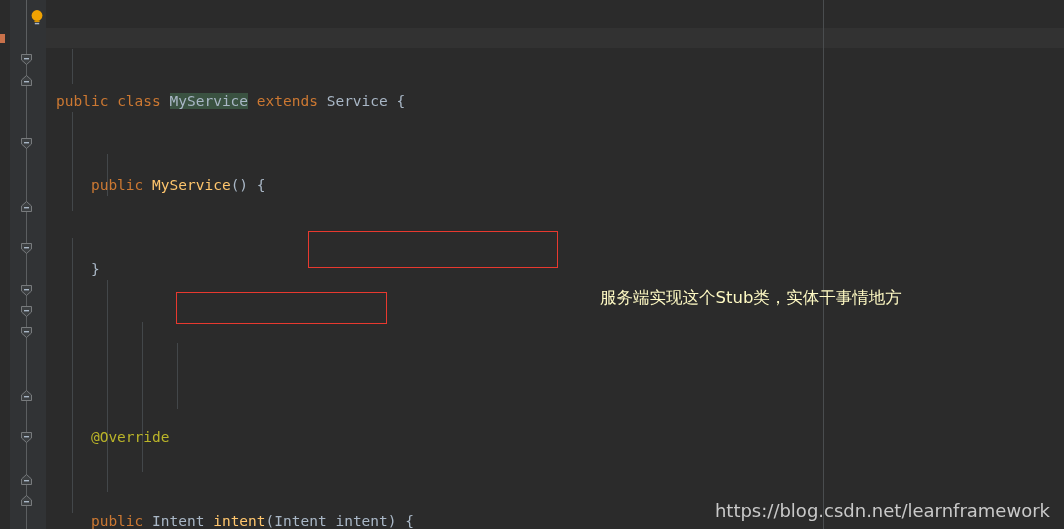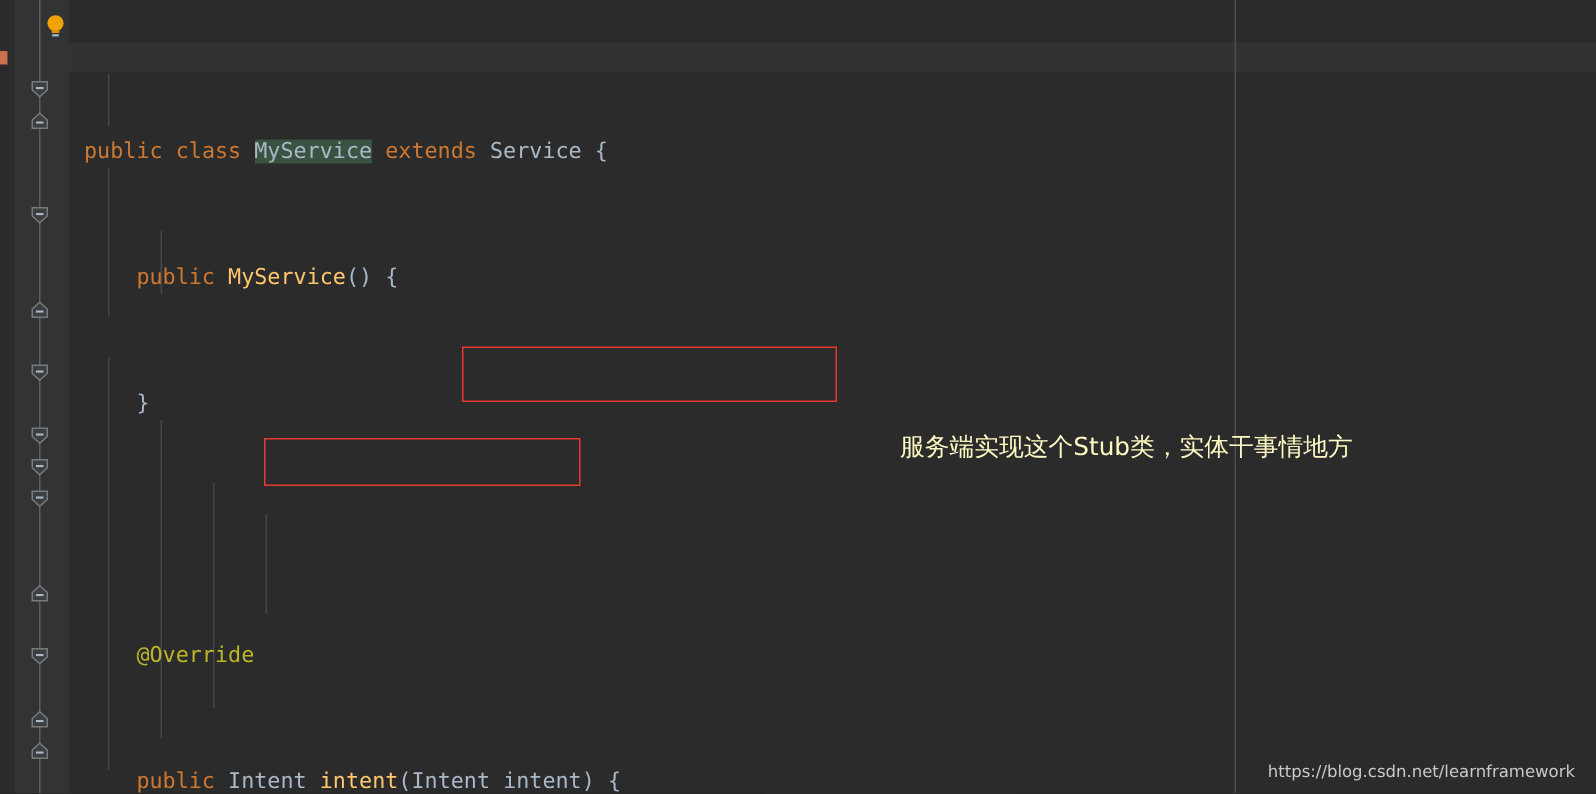--- a/index.html
+++ b/index.html
@@ -119,21 +119,21 @@
     left: 29px; top: 9px;
     width: 16px; height: 17px;
   }
 
   
   .watermark {
     position: absolute;
     right: 14px; bottom: 8px;
     color: #c9c9c9;
     font-family: "DejaVu Sans", "Liberation Sans", sans-serif;
-    font-size: 11px;
+    font-size: 18px;
     white-space: nowrap;
   }
 </style>
 </head>
 <body>
 
 <div id="app">
 
   <div class="gutter">
     <div class="gutter-left-strip"></div>

